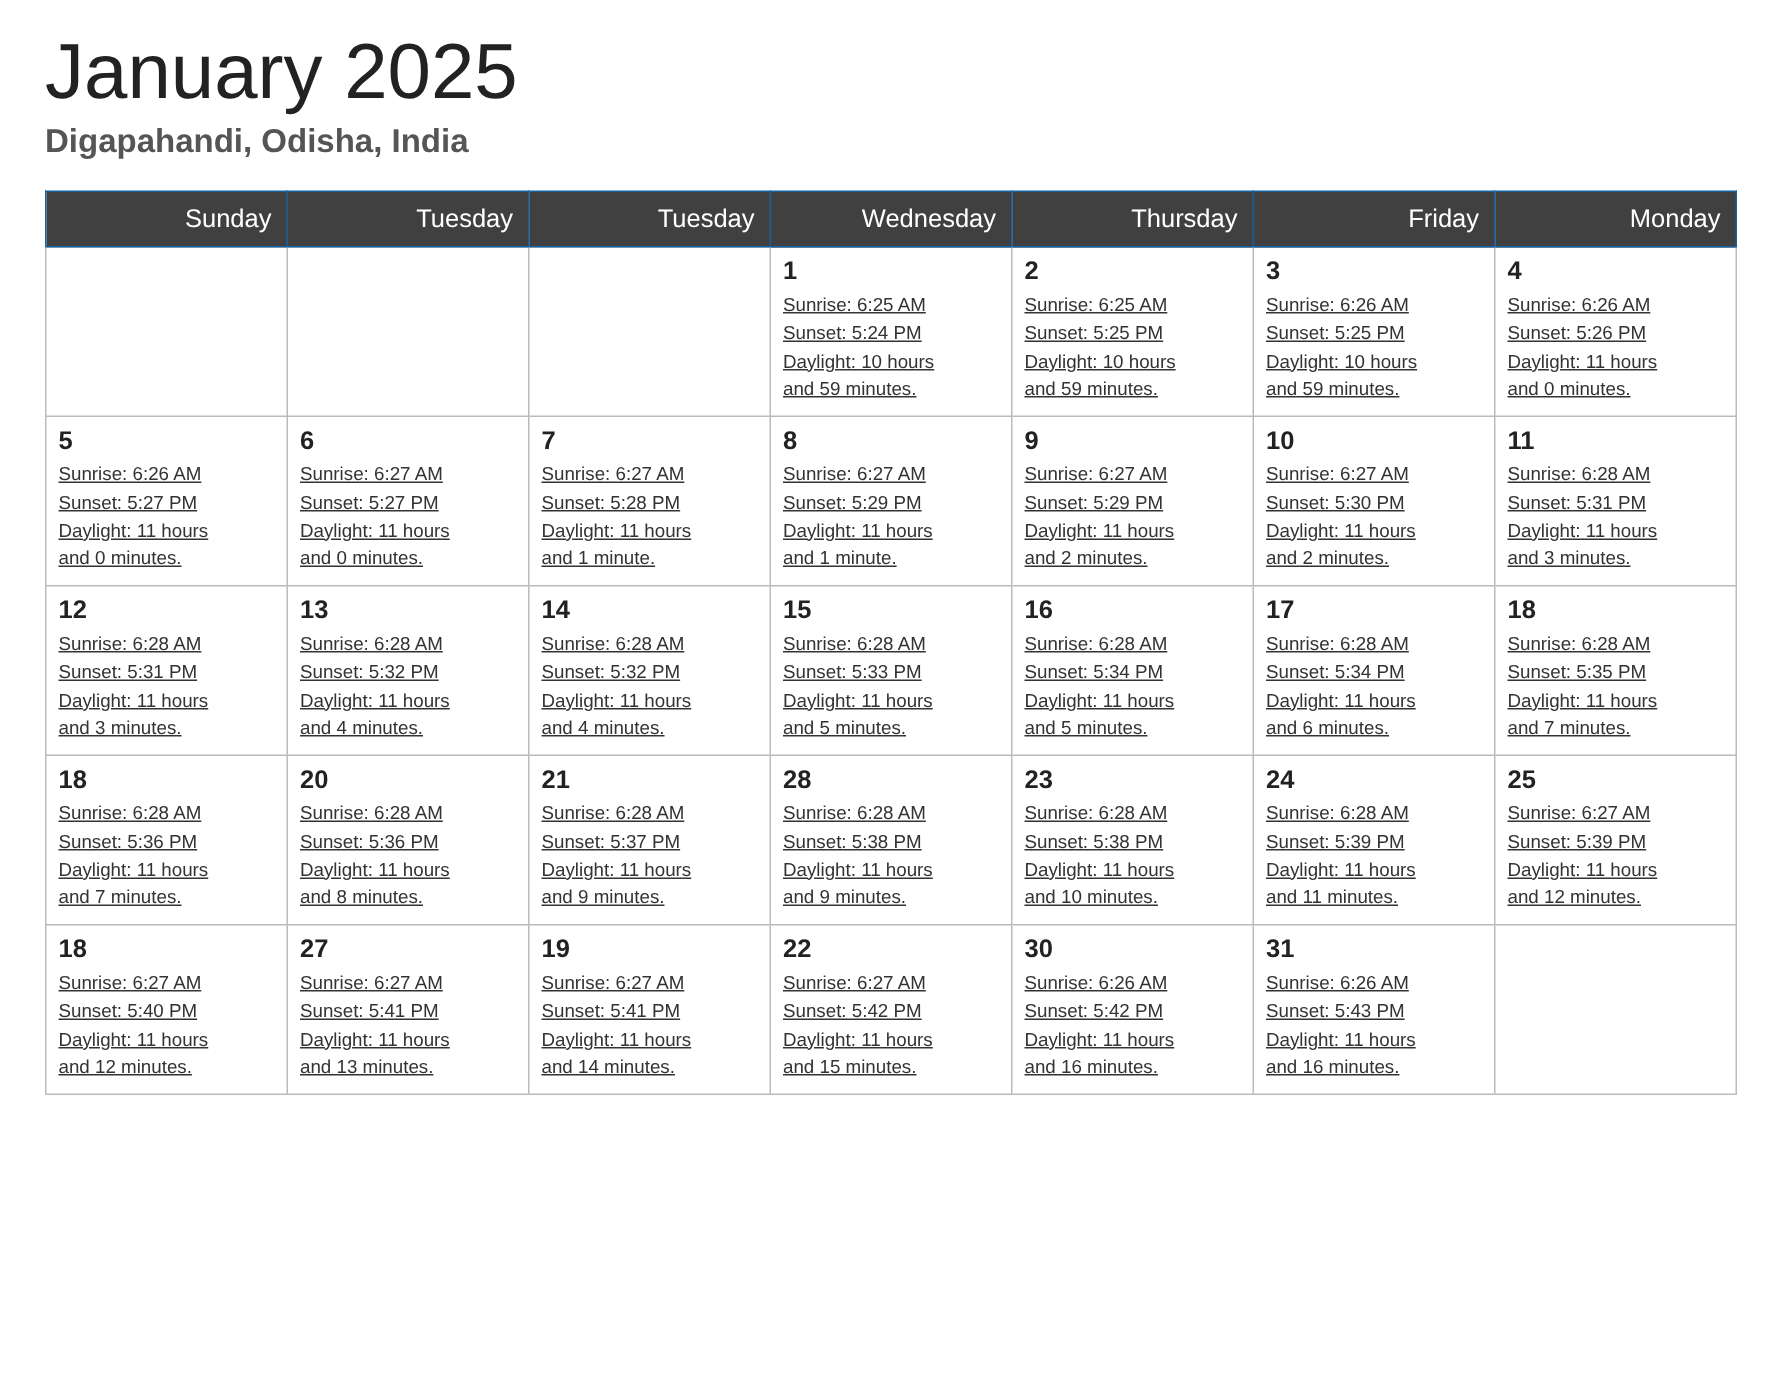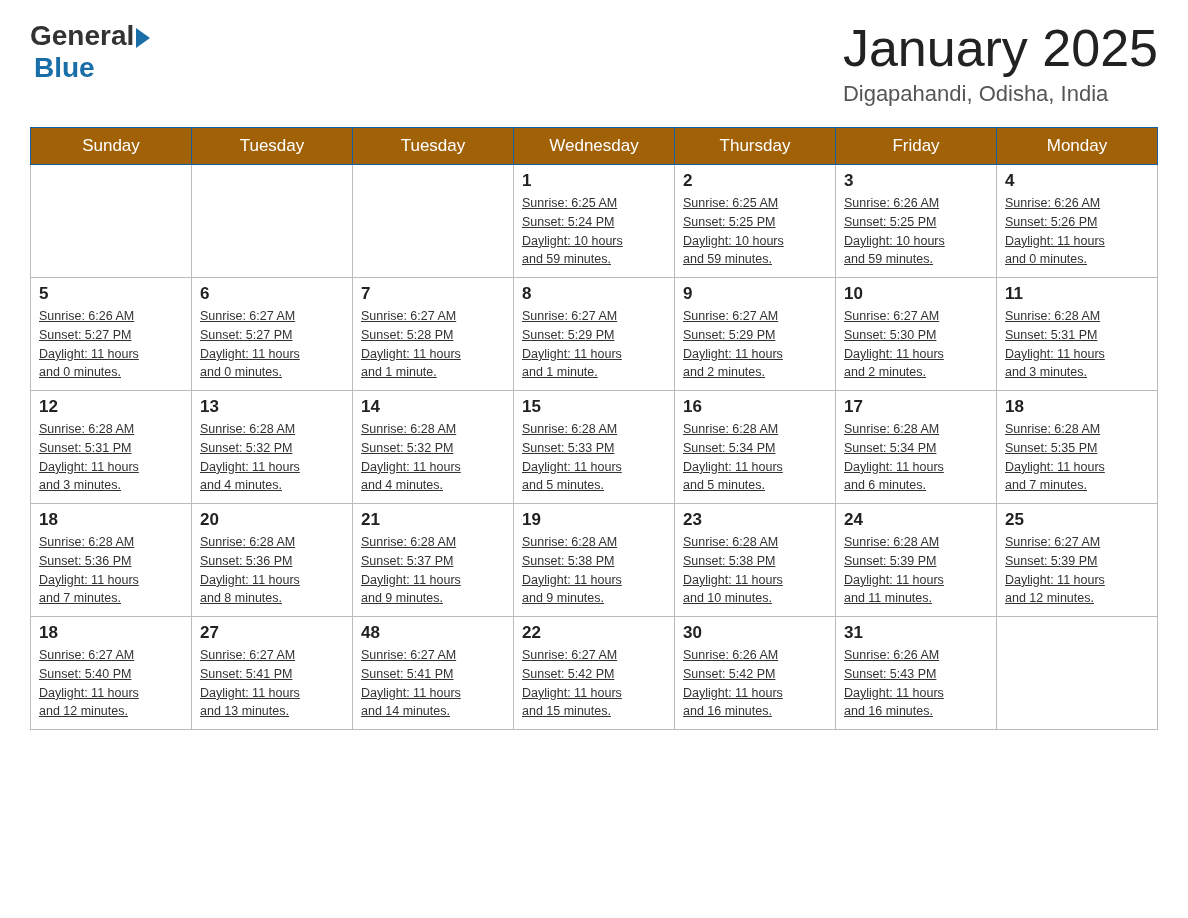--- a/index.html
+++ b/index.html
@@ -51,33 +51,34 @@
     .month-title {
       font-size: 52px;
       font-weight: normal;
       color: #222;
       line-height: 1.1;
     }
     .location {
       font-size: 22px;
       color: #555;
       margin-top: 4px;
+      font-weight: bold;
     }
     .calendar {
       width: 100%;
       border-collapse: collapse;
       border: 1px solid #999;
     }
     .calendar th {
-      background-color: #a16207;
+      background-color: #404040;
       color: #fff;
       font-size: 17px;
       font-weight: normal;
       padding: 8px 10px;
-      text-align: center;
+      text-align: right;
       border: 1px solid #1560a0;
     }
     .calendar td {
       width: 14.28%;
       vertical-align: top;
       padding: 6px 8px 8px 8px;
       border: 1px solid #bbb;
       min-height: 90px;
       font-size: 13px;
       color: #333;
@@ -96,27 +97,20 @@
       text-decoration: underline;
     }
     .empty-cell {
       background: #fff;
     }
   </style>
 </head>
 <body>
 
 <div class="header">
-  <div class="logo-wrapper">
-    <div class="logo-top">
-      <span class="logo-text-general">General</span>
-      <div class="logo-triangle"></div>
-    </div>
-    <span class="logo-blue">Blue</span>
-  </div>
   <div class="title-section">
     <div class="month-title">January 2025</div>
     <div class="location">Digapahandi, Odisha, India</div>
   </div>
 </div>
 
 <table class="calendar">
   <thead>
     <tr>
     <th>Sunday</th>
@@ -217,21 +211,21 @@
         </td>
         <td>
           <span class="day-num">20</span>
           <div class="day-info">Sunrise: 6:28 AM<br>Sunset: 5:36 PM<br>Daylight: 11 hours<br>and 8 minutes.</div>
         </td>
         <td>
           <span class="day-num">21</span>
           <div class="day-info">Sunrise: 6:28 AM<br>Sunset: 5:37 PM<br>Daylight: 11 hours<br>and 9 minutes.</div>
         </td>
         <td>
-          <span class="day-num">19</span>
+          <span class="day-num">28</span>
           <div class="day-info">Sunrise: 6:28 AM<br>Sunset: 5:38 PM<br>Daylight: 11 hours<br>and 9 minutes.</div>
         </td>
         <td>
           <span class="day-num">23</span>
           <div class="day-info">Sunrise: 6:28 AM<br>Sunset: 5:38 PM<br>Daylight: 11 hours<br>and 10 minutes.</div>
         </td>
         <td>
           <span class="day-num">24</span>
           <div class="day-info">Sunrise: 6:28 AM<br>Sunset: 5:39 PM<br>Daylight: 11 hours<br>and 11 minutes.</div>
         </td>
@@ -243,21 +237,21 @@
       <tr>
         <td>
           <span class="day-num">18</span>
           <div class="day-info">Sunrise: 6:27 AM<br>Sunset: 5:40 PM<br>Daylight: 11 hours<br>and 12 minutes.</div>
         </td>
         <td>
           <span class="day-num">27</span>
           <div class="day-info">Sunrise: 6:27 AM<br>Sunset: 5:41 PM<br>Daylight: 11 hours<br>and 13 minutes.</div>
         </td>
         <td>
-          <span class="day-num">48</span>
+          <span class="day-num">19</span>
           <div class="day-info">Sunrise: 6:27 AM<br>Sunset: 5:41 PM<br>Daylight: 11 hours<br>and 14 minutes.</div>
         </td>
         <td>
           <span class="day-num">22</span>
           <div class="day-info">Sunrise: 6:27 AM<br>Sunset: 5:42 PM<br>Daylight: 11 hours<br>and 15 minutes.</div>
         </td>
         <td>
           <span class="day-num">30</span>
           <div class="day-info">Sunrise: 6:26 AM<br>Sunset: 5:42 PM<br>Daylight: 11 hours<br>and 16 minutes.</div>
         </td>

